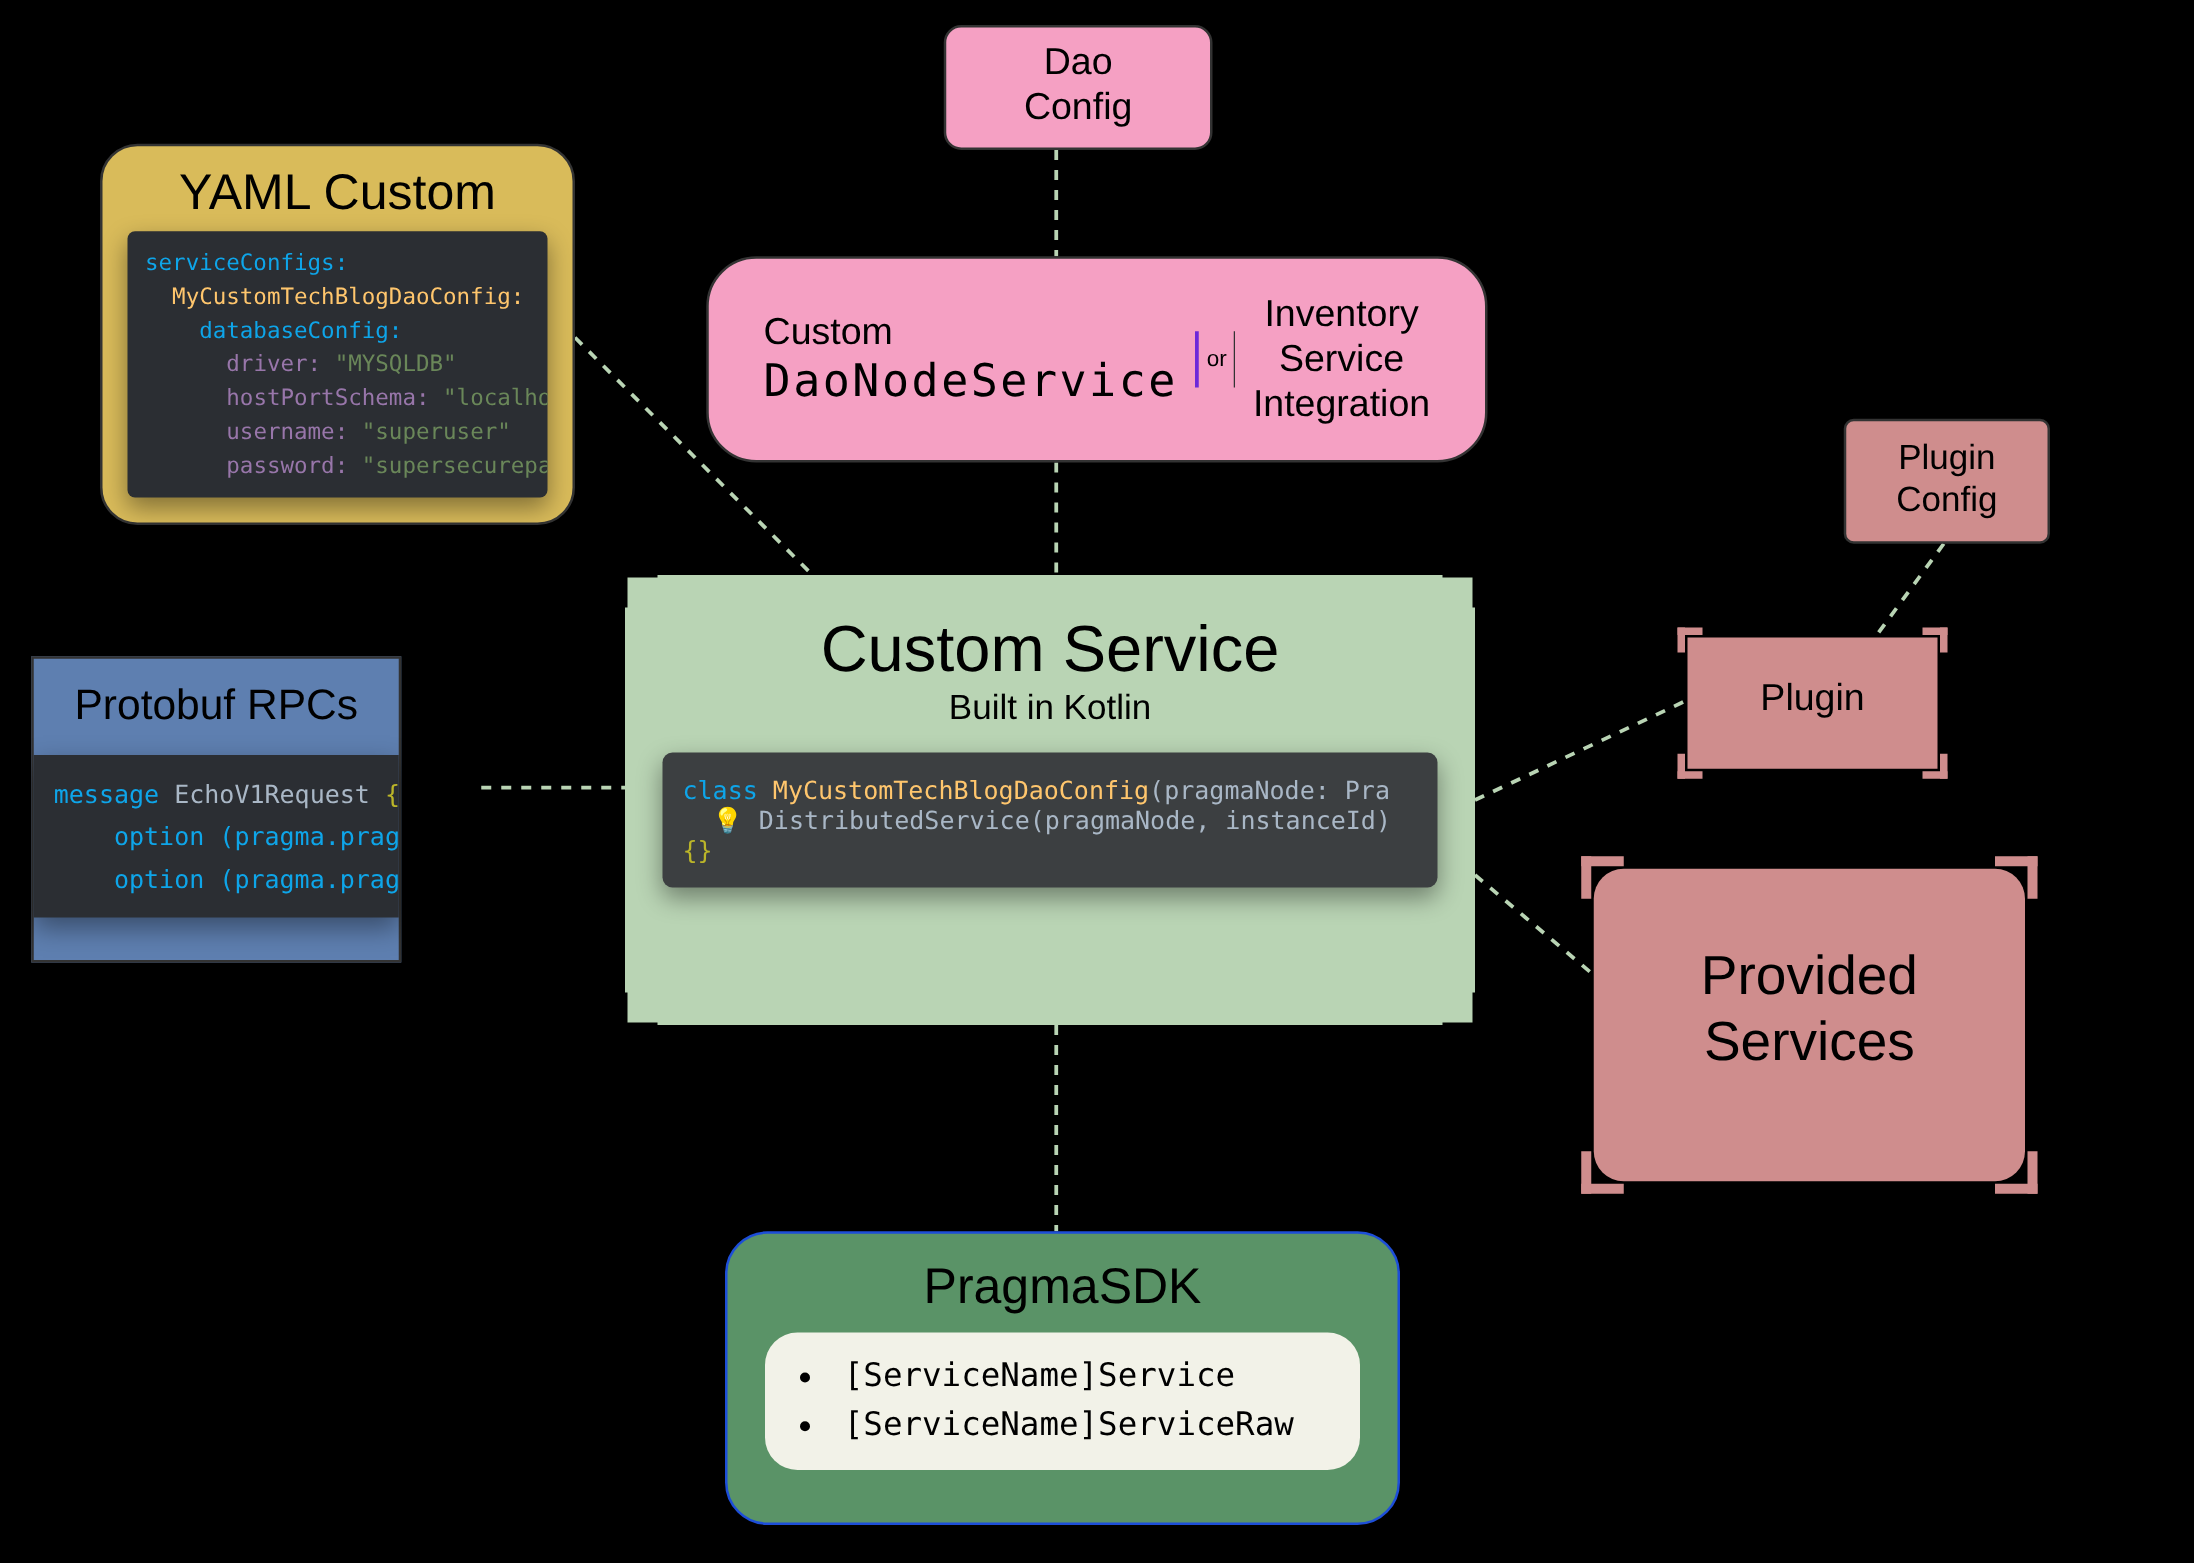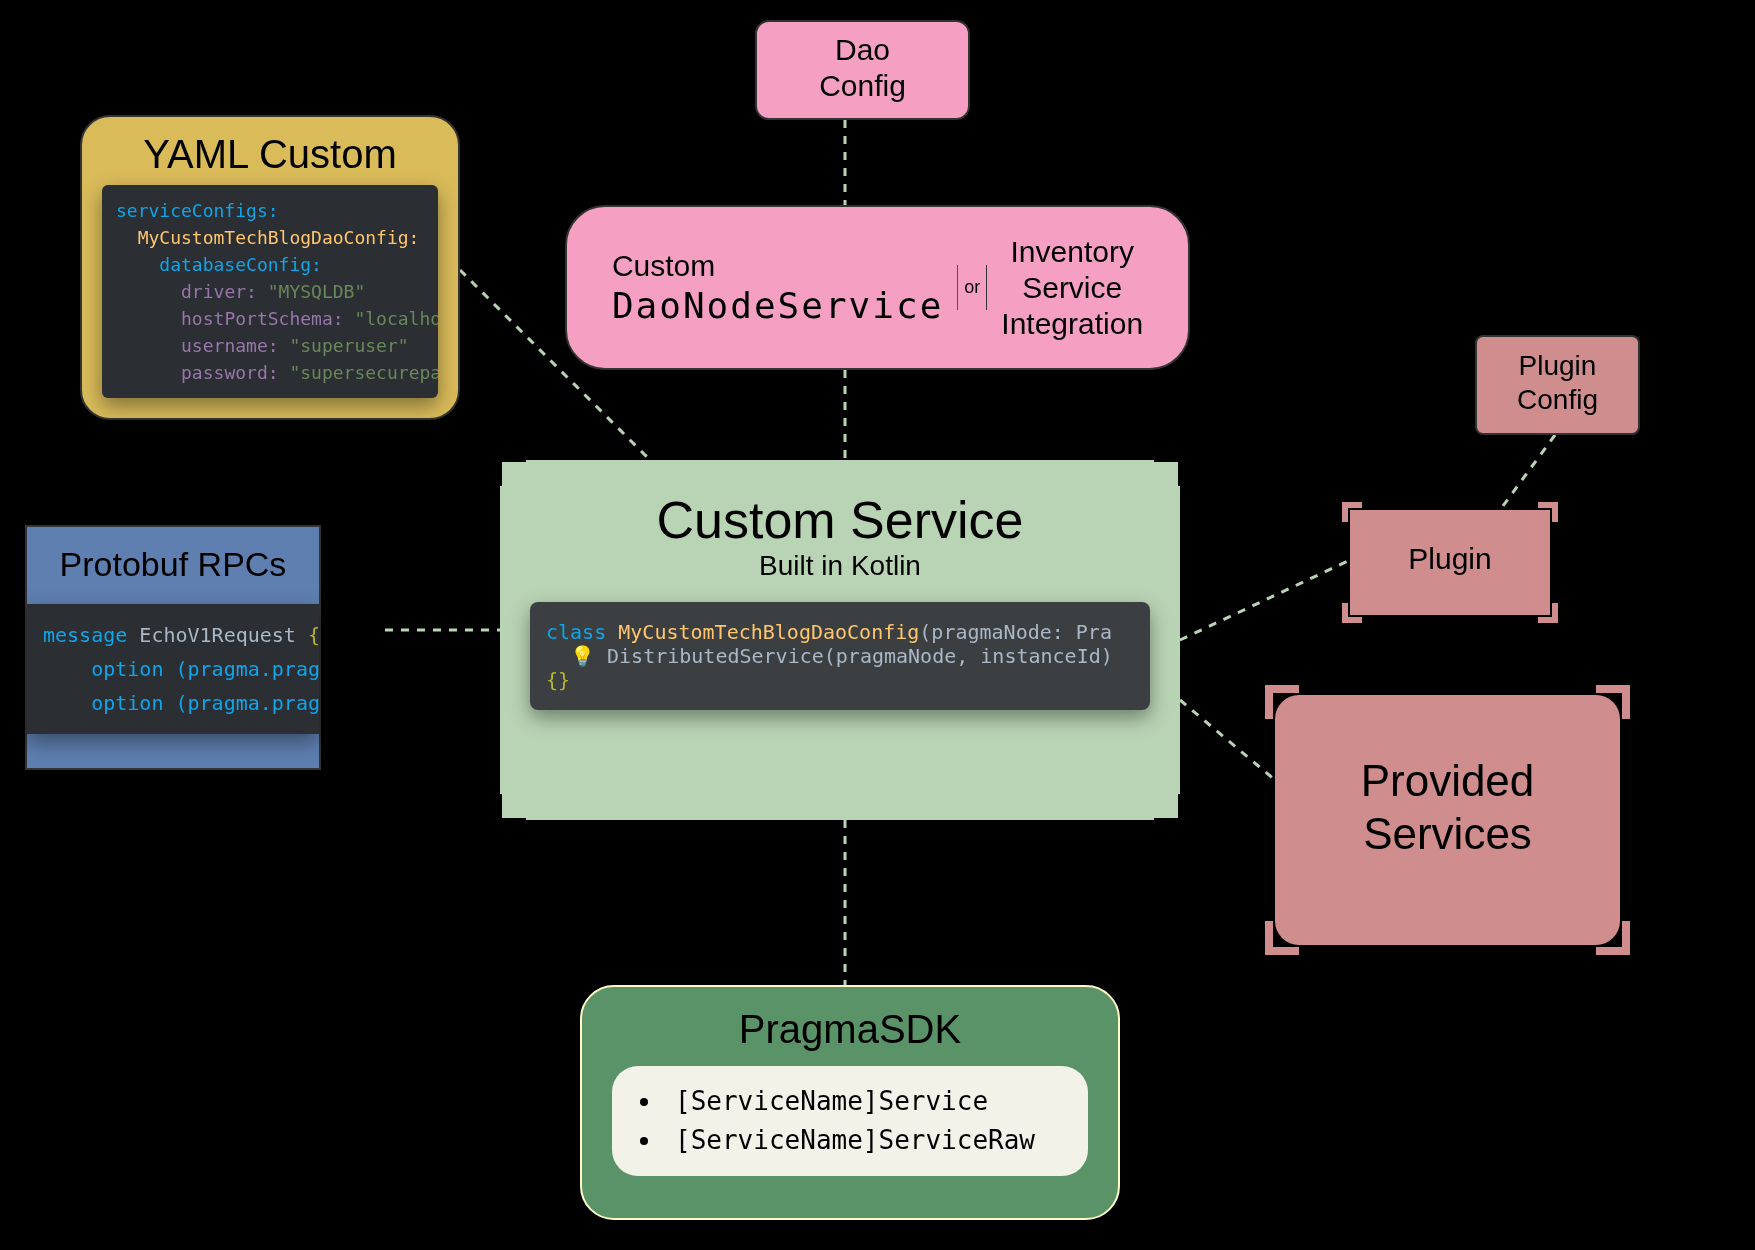--- a/index.html
+++ b/index.html
@@ -64,21 +64,21 @@
     border: 2px solid #333;
     border-radius: 40px;
     display: flex;
     align-items: center;
     justify-content: center;
     gap: 14px;
   }
   .dao-left { text-align: left; }
   .dao-left .l1 { font-size: 30px; margin-bottom: 2px; }
   .dao-left .l2 { font-size: 36px; font-family: "Consolas",monospace; letter-spacing: 2px; }
-  .dao-or { font-size: 18px; border-left:1px solid #6d28d9; border-right:1px solid #333; padding: 12px 6px; }
+  .dao-or { font-size: 18px; border-left:3px solid #6d28d9; border-right:1px solid #333; padding: 12px 6px; }
   .dao-right { text-align: center; font-size: 30px; line-height:1.2; }
 
   
   .proto-box {
     left: 25px; top: 525px;
     width: 296px; height: 245px;
     background: #5e7fb0;
     border: 2px solid #333;
     border-radius: 0;
     padding: 18px 0 0 0;
@@ -168,21 +168,21 @@
   .provided .tl{top:-10px;left:-10px;border-top-width:8px;border-left-width:8px;}
   .provided .tr{top:-10px;right:-10px;border-top-width:8px;border-right-width:8px;}
   .provided .bl{bottom:-10px;left:-10px;border-bottom-width:8px;border-left-width:8px;}
   .provided .br{bottom:-10px;right:-10px;border-bottom-width:8px;border-right-width:8px;}
 
   
   .sdk {
     left: 580px; top: 985px;
     width: 540px; height: 235px;
     background: #5a9367;
-    border: 2px solid #fef9c3;
+    border: 2px solid #1d4ed8;
     border-radius: 34px;
     padding: 20px 30px;
     text-align: center;
   }
   .sdk-title { font-size: 40px; margin-bottom: 14px; }
   .sdk-list {
     background: #f2f2e8;
     border-radius: 26px;
     padding: 16px 28px;
     font-family: "Consolas",monospace;

